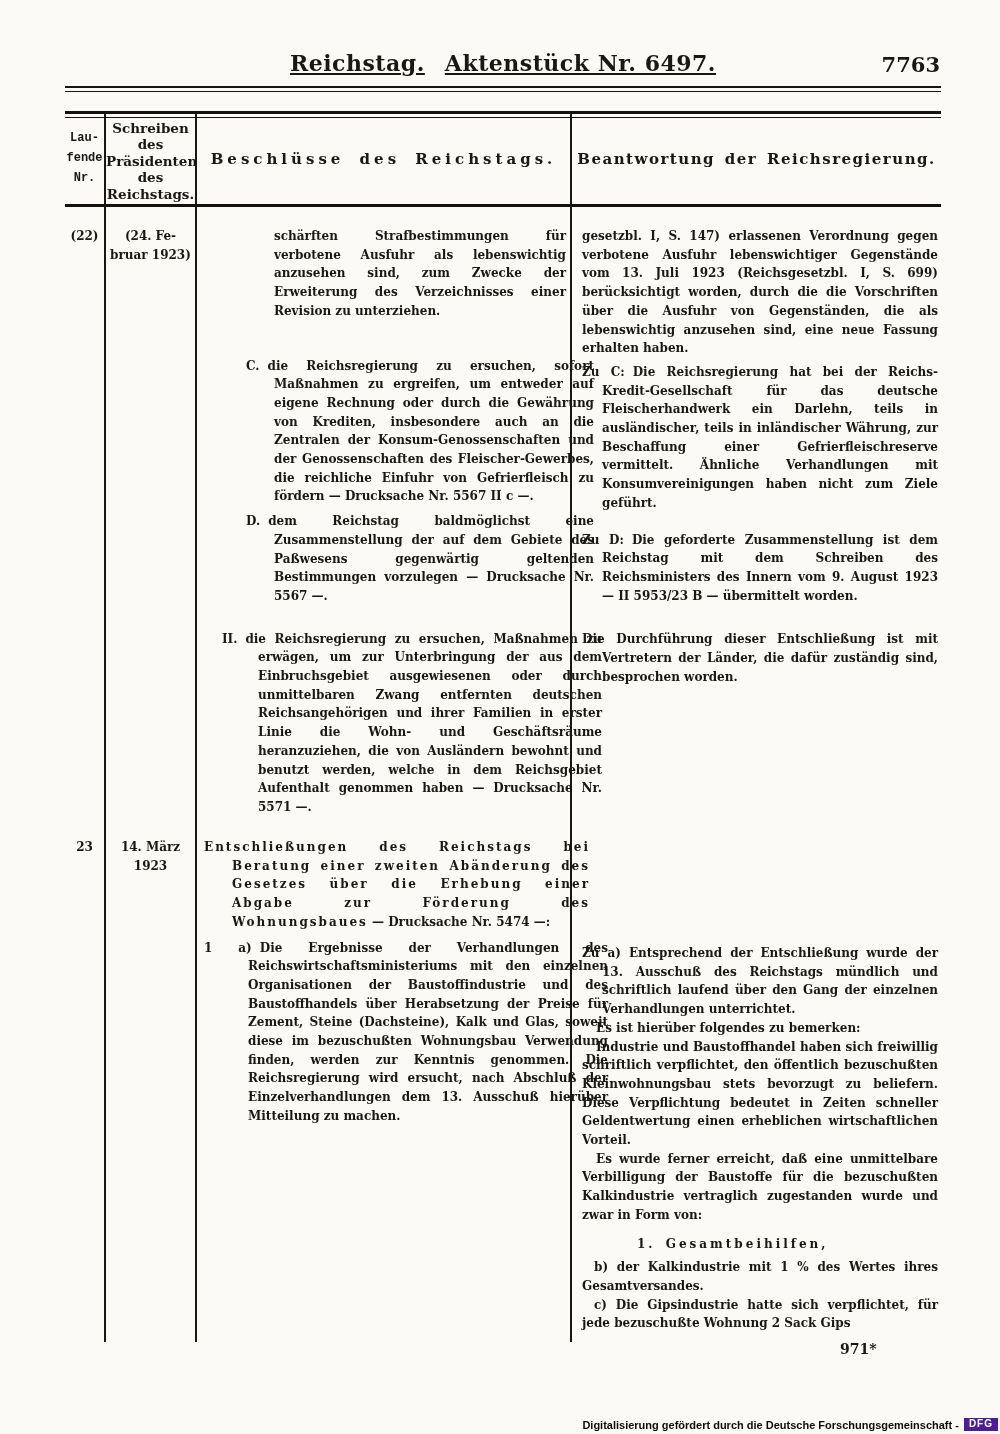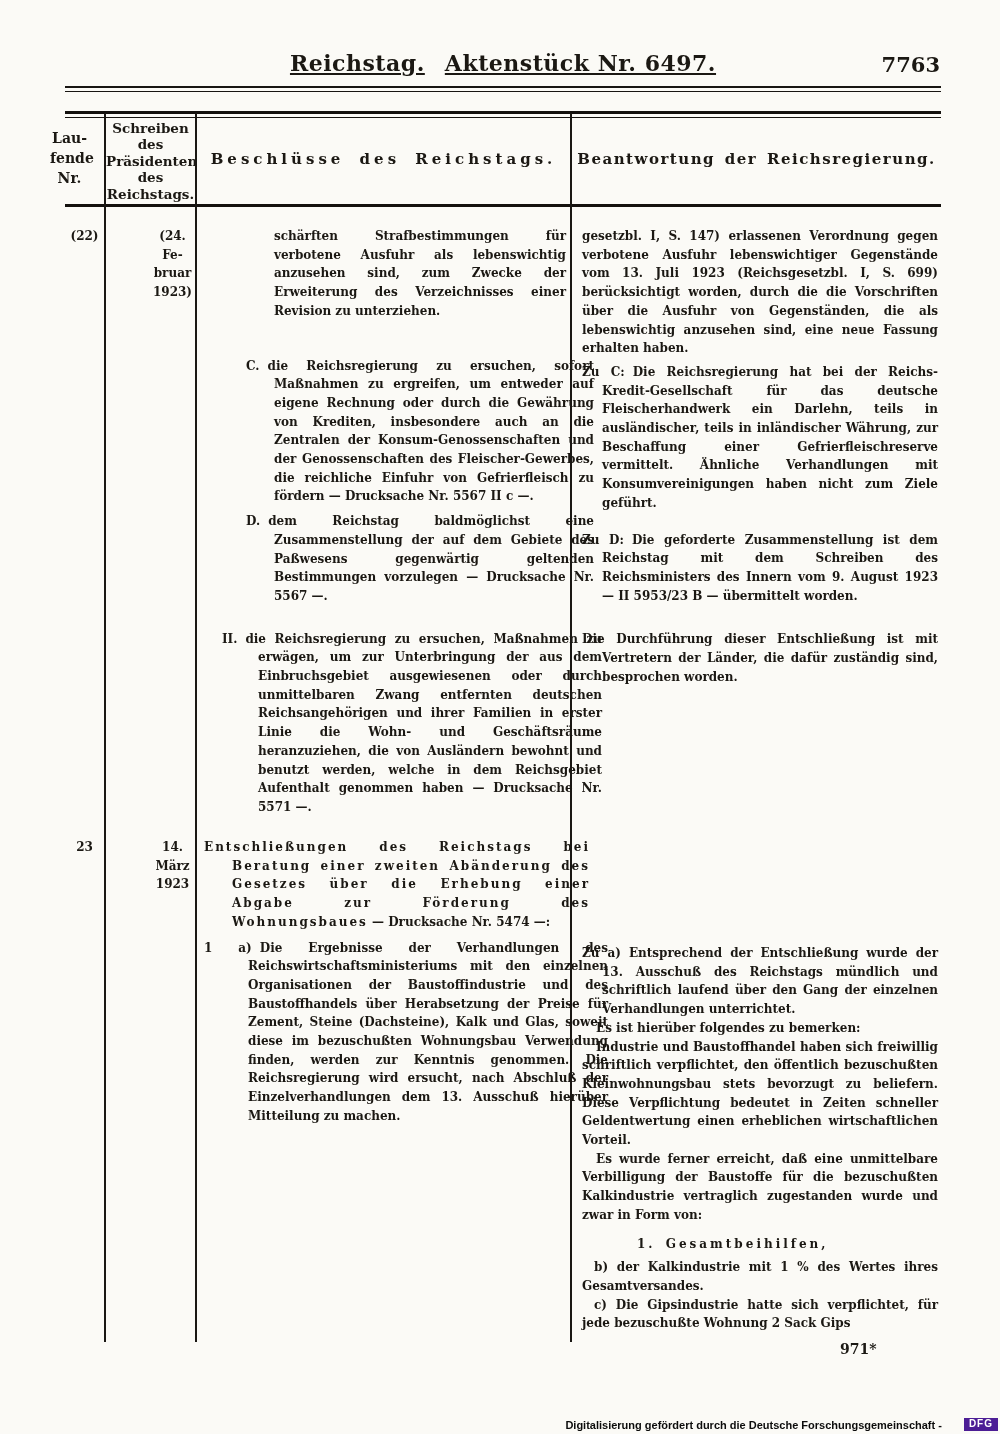--- a/index.html
+++ b/index.html
@@ -35,30 +35,30 @@
   .header-bottom-rule{
     position:absolute;left:65px;top:204px;width:876px;height:0;
     border-top:3px solid #14110e;
   }
   .vrule{position:absolute;top:113px;height:1229px;width:2px;background:#1a1713;}
   .vrule.v1{left:104px;}
   .vrule.v2{left:195px;}
   .vrule.v3{left:570px;}
   
   .hc{position:absolute;top:117px;text-align:center;font-weight:bold;}
-  .hc1{left:50px;width:39px;top:128px;font-size:14px;line-height:20px;}
+  .hc1{left:65px;width:39px;top:128px;font-size:12px;line-height:20px;font-family:Liberation Mono, monospace;}
   .hc2{left:106px;width:89px;top:120px;font-size:13.5px;line-height:16.4px;}
   .hc3{left:197px;width:373px;top:150px;font-size:15px;letter-spacing:4px;word-spacing:6px;}
   .hc4{left:572px;width:369px;top:150px;font-size:15px;letter-spacing:1.5px;word-spacing:3px;}
   .hc span{display:block;}
   
   .rowcell{position:absolute;font-size:12px;font-weight:bold;line-height:18.7px;}
   .rownum{left:65px;width:39px;text-align:center;}
   .rowdate{left:106px;width:89px;text-align:center;}
-  .rowdate span{display:block;padding-left:44px;}
+  .rowdate span{display:block;}
   .col3{left:196px;width:374px;}
   .col4{left:582px;width:356px;}
   .col3 p,.col4 p{margin:0;text-align:justify;}
   
   .p-intro22{margin-left:78px !important;width:292px;margin-bottom:36px !important;}
   .p-itemC{margin-left:50px !important;width:320px;padding-left:28px;text-indent:-28px;margin-bottom:6px !important;}
   .p-itemD{margin-left:50px !important;width:320px;padding-left:28px;text-indent:-28px;margin-bottom:24px !important;}
   .p-itemII{margin-left:26px !important;width:344px;padding-left:36px;text-indent:-36px;}
   .lbl{margin-right:8px;}
   
@@ -79,21 +79,21 @@
   .p-formvon{margin-bottom:10px !important;}
   .list-heading{
     margin-left:55px !important;letter-spacing:3px;word-spacing:3px;
     margin-bottom:5px !important;text-align:left !important;
   }
   .list-item{text-indent:12px;}
   
   .print-mark{position:absolute;left:840px;top:1341px;font-size:14px;font-weight:bold;}
   .scan-credit{
     position:absolute;right:2px;bottom:2px;height:15px;
-    display:flex;align-items:center;gap:22px;
+    display:flex;align-items:center;gap:5px;
     font-family:"Liberation Sans","DejaVu Sans",sans-serif;
     font-size:11px;font-weight:bold;color:#0c0c0c;
   }
   .dfg-logo{
     background:#4c1d95;color:#ffffff;
     font-size:10px;font-weight:bold;letter-spacing:1px;
     padding:0 5px 2px 5px;line-height:11px;
   }
 </style>
 </head>

